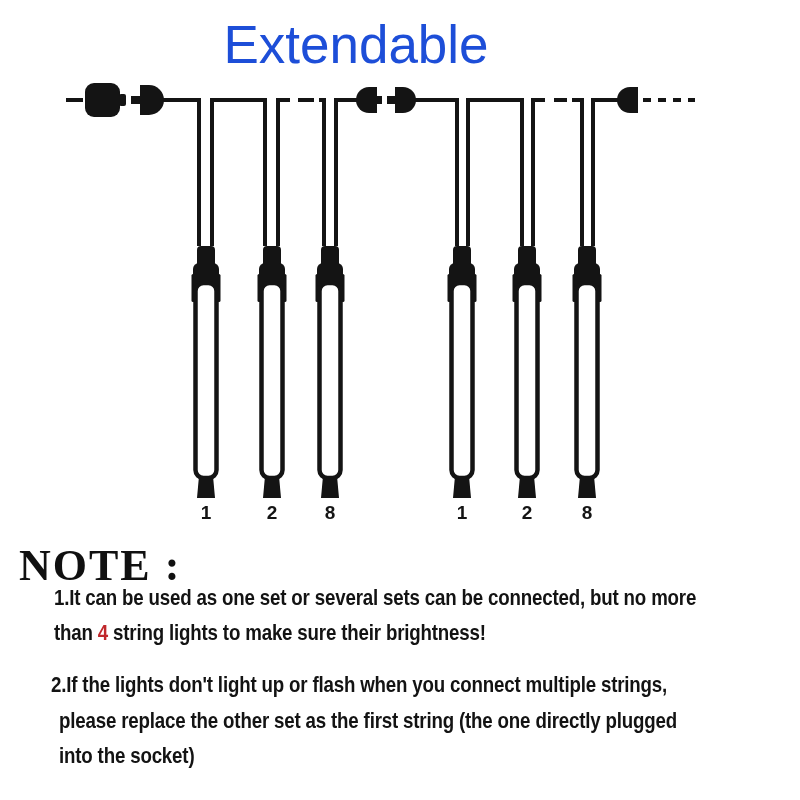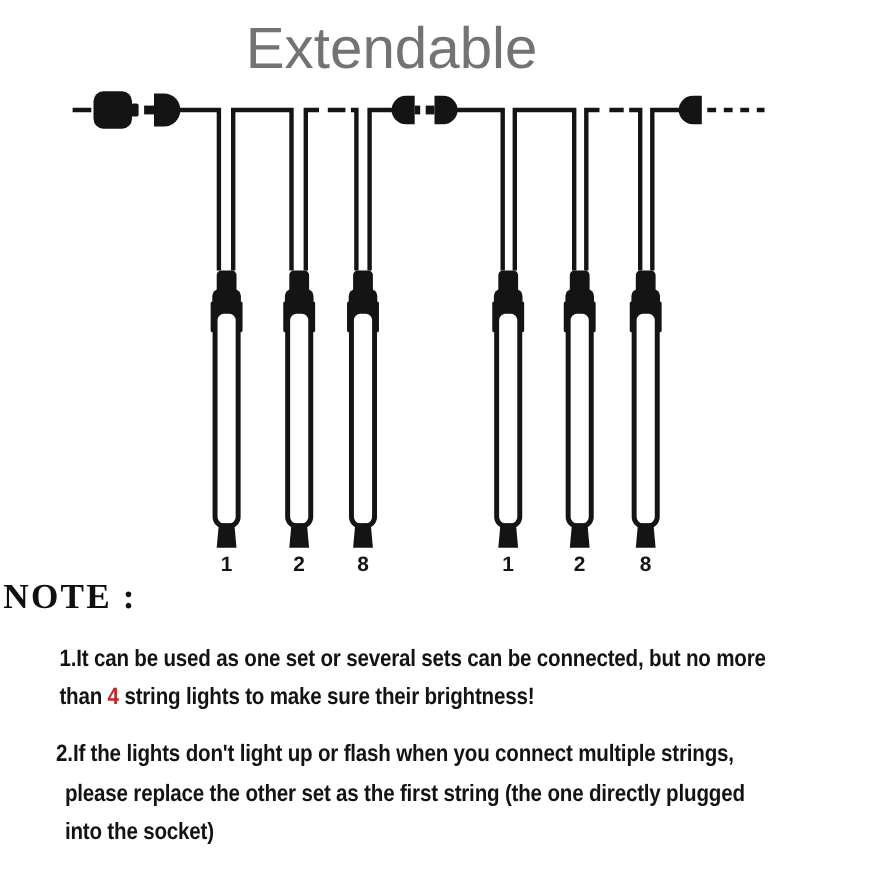--- a/index.html
+++ b/index.html
@@ -3,33 +3,33 @@
 <meta charset="utf-8">
 <style>
   html,body{margin:0;padding:0;background:#ffffff;}
   .canvas{
     position:relative;width:800px;height:800px;background:#ffffff;
     font-family:"Liberation Sans",sans-serif;color:#141414;overflow:hidden;
   }
   .page-title{
     position:absolute;top:14px;left:0;width:712px;margin:0;
     text-align:center;font-size:53px;font-weight:400;letter-spacing:0px;
-    color:#737373;font-family:"Liberation Sans",sans-serif;
+    color:#1d4ed8;font-family:"Liberation Sans",sans-serif;
   }
   .diagram-svg{position:absolute;top:0;left:0;}
   .wire{stroke:#141414;stroke-width:4;fill:none;}
   .solid{fill:#141414;stroke:none;}
   .tube-body{fill:#ffffff;stroke:#141414;stroke-width:4.5;}
   .tube-num{
     font-family:"Liberation Sans",sans-serif;font-size:19px;font-weight:700;
     fill:#141414;text-anchor:middle;
   }
   .note-heading{
-    position:absolute;left:3px;top:524px;margin:0;
-    font-family:"Liberation Serif",serif;font-weight:700;font-size:32px;
+    position:absolute;left:3px;top:524px;margin:16px;
+    font-family:"Liberation Serif",serif;font-weight:700;font-size:44px;
     letter-spacing:2px;color:#101010;white-space:nowrap;
   }
   .note-line{
     position:absolute;white-space:nowrap;margin:0;
     font-family:"Liberation Sans",sans-serif;font-weight:700;font-size:21.5px;
     letter-spacing:-0.2px;color:#131313;
     transform:scaleX(0.87);transform-origin:left center;
   }
   .n1l1{left:54px;top:586px;}
   .n1l2{left:54px;top:621px;}

